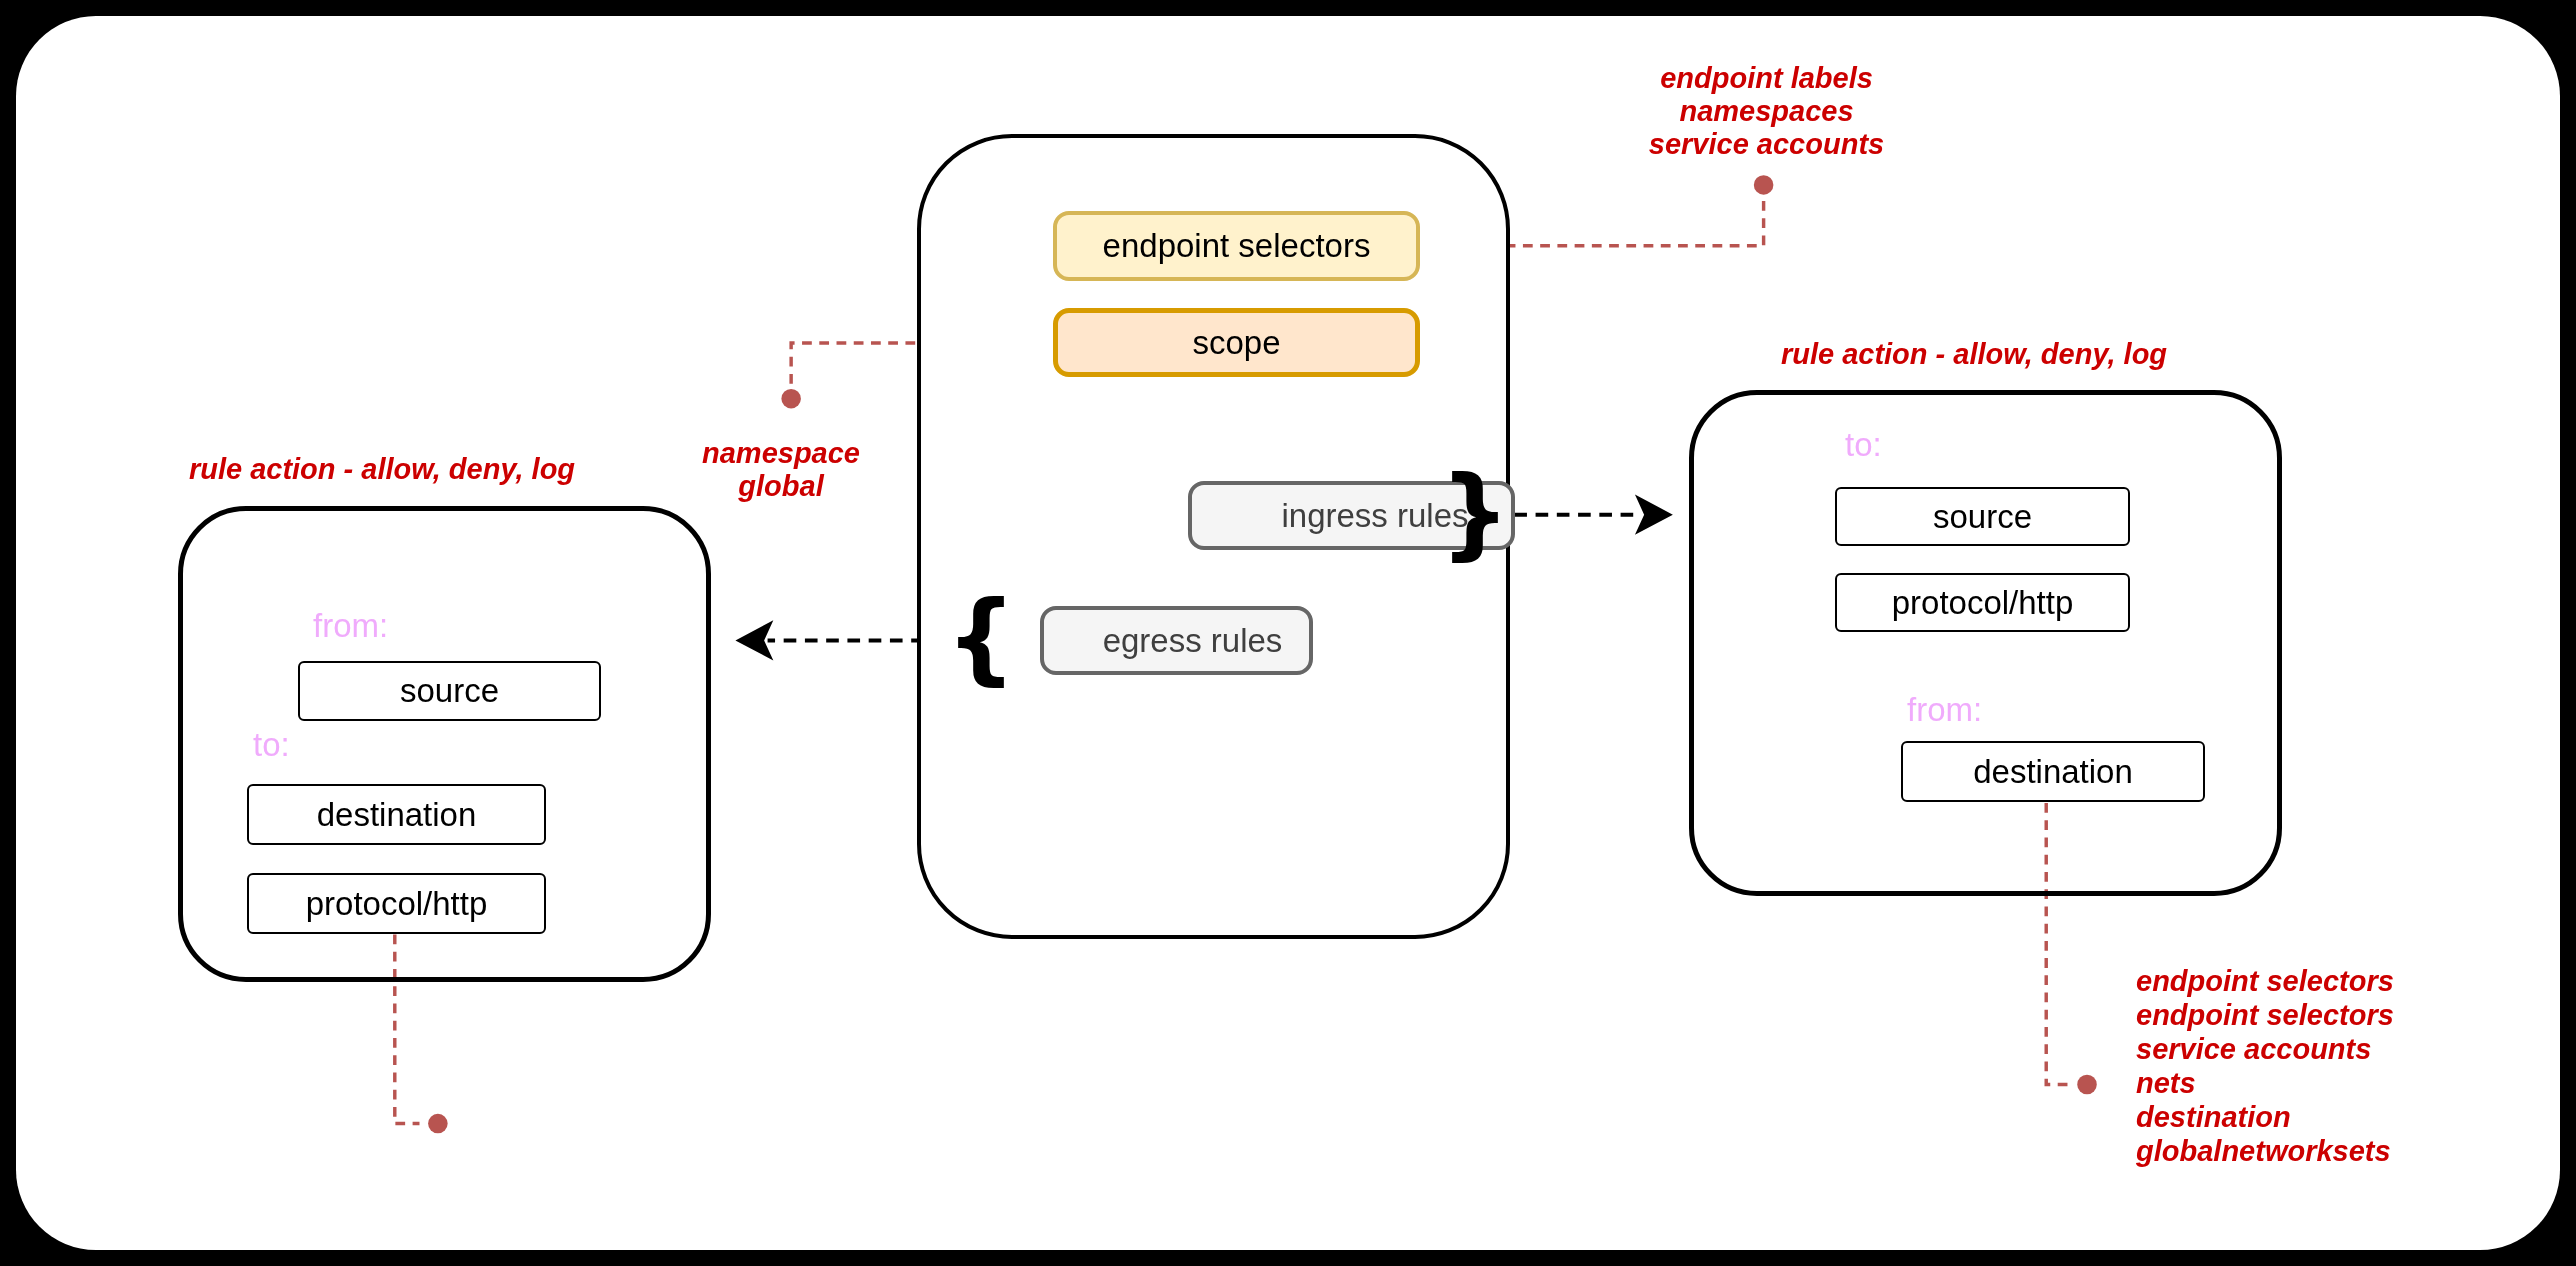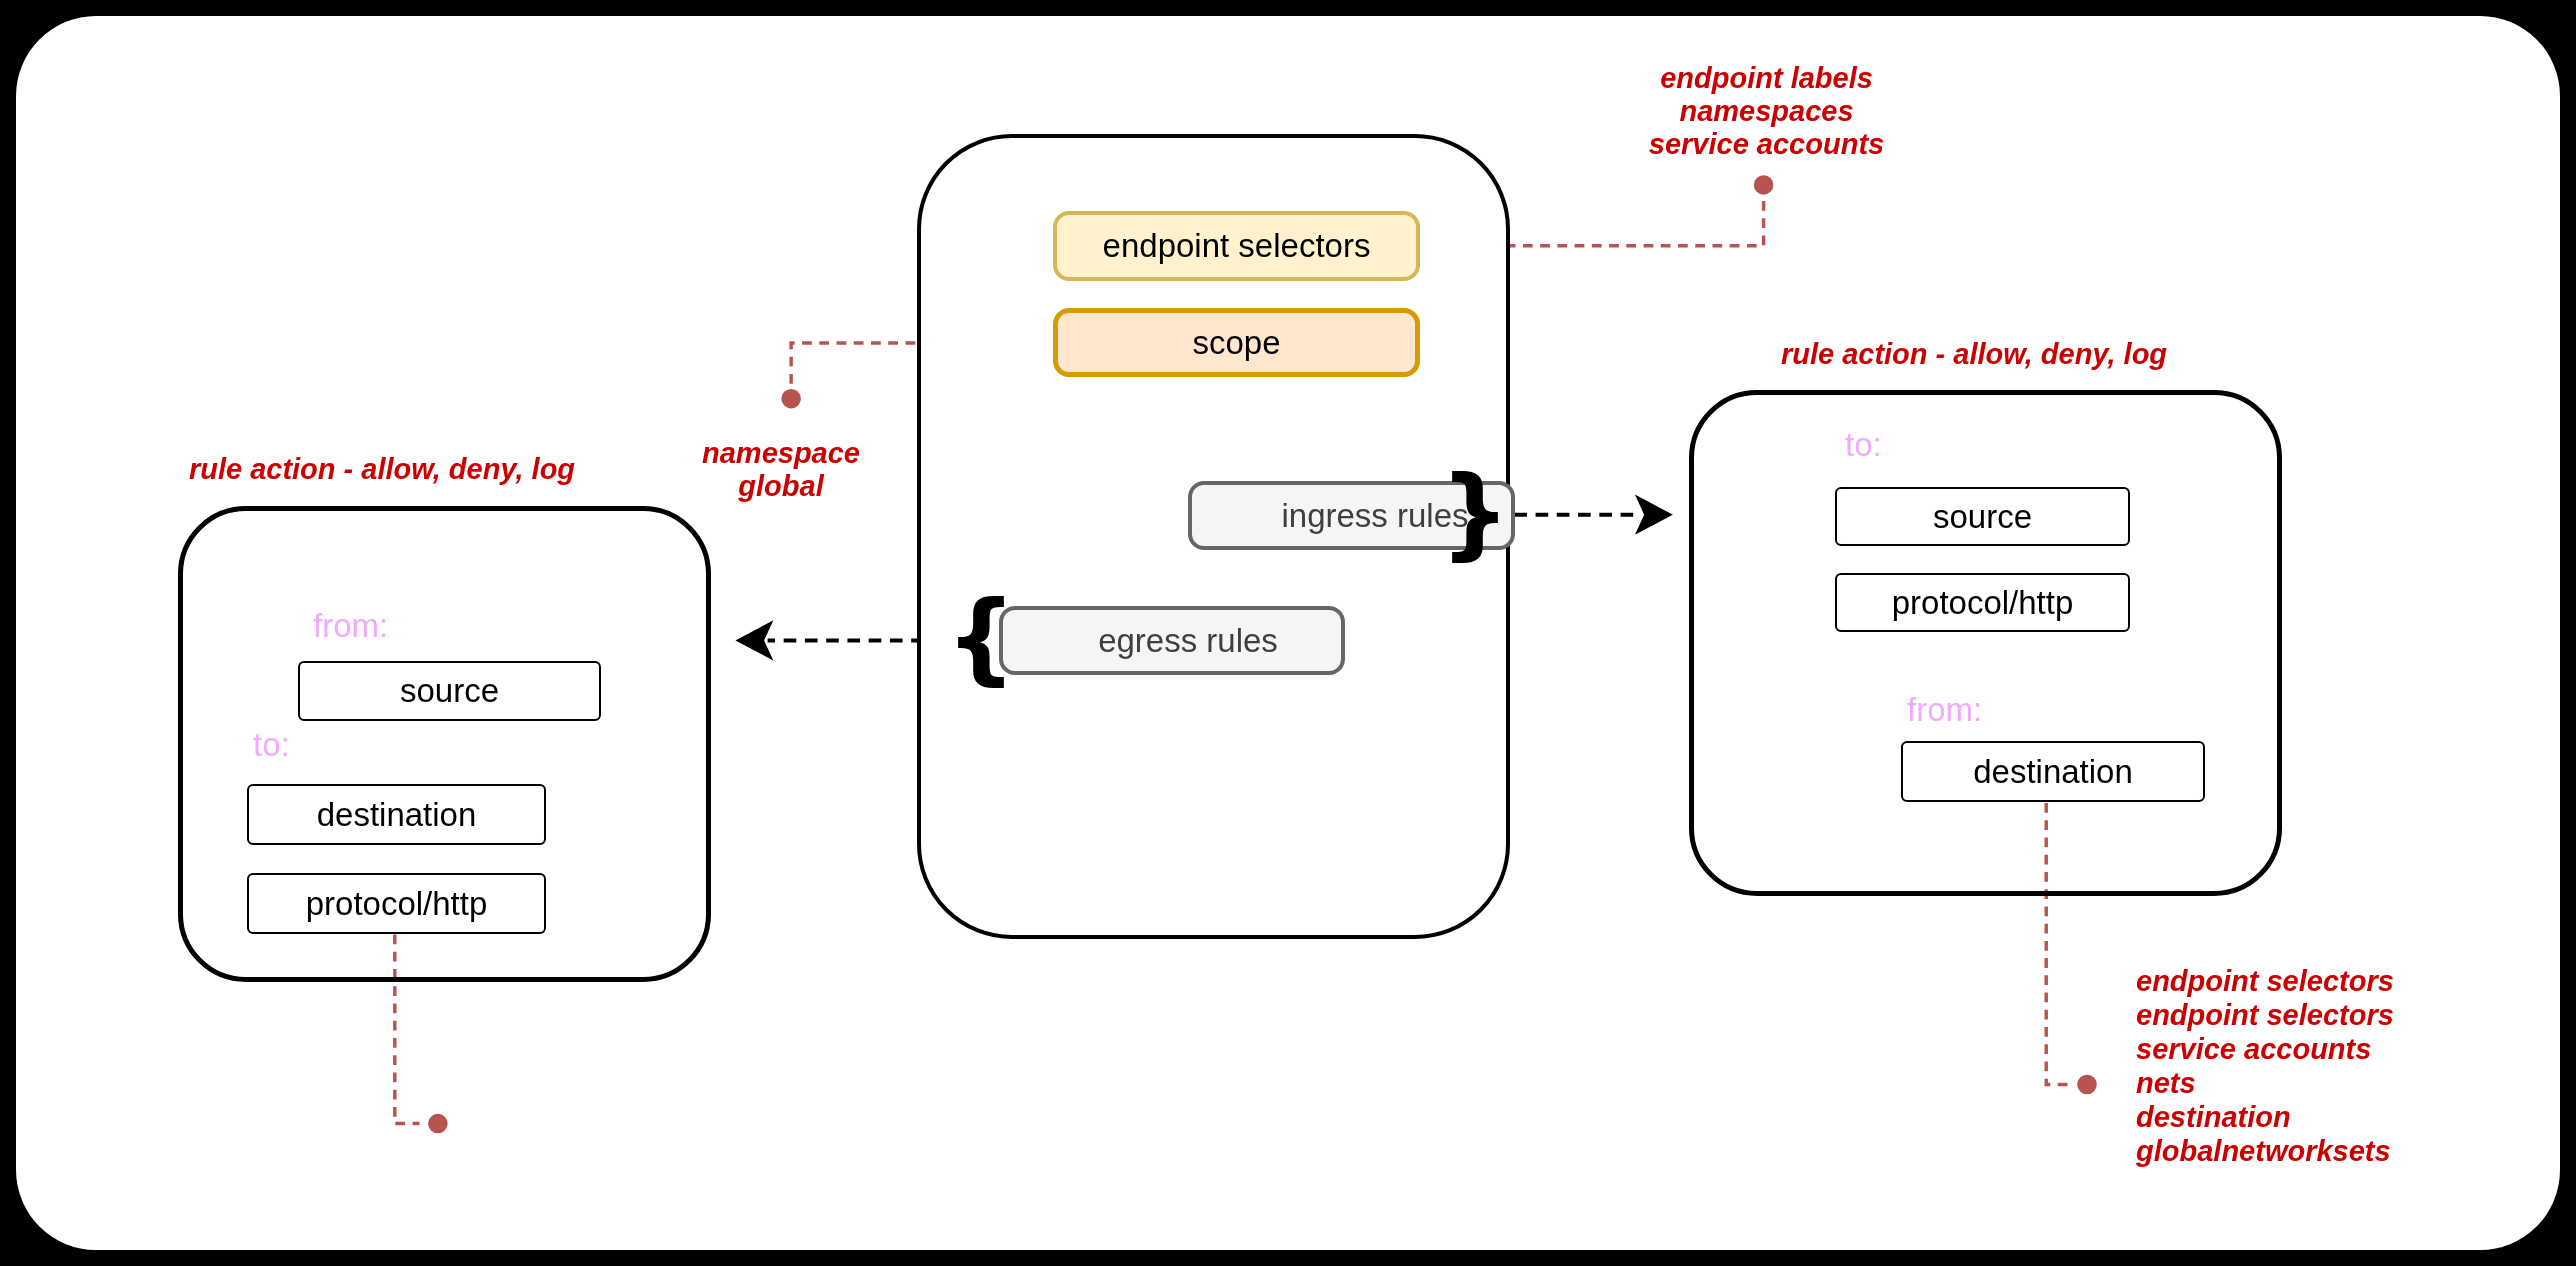--- a/index.html
+++ b/index.html
@@ -83,21 +83,21 @@
     </div>
 
   <div class="chip chip-orange" style="left:1053px;top:308px;width:367px;height:69px;">
       <span>scope</span>
     </div>
 
   <div class="chip chip-gray" style="left:1188px;top:481px;width:327px;height:69px;padding-left:47px;">
       <span>ingress rules</span>
     </div>
 
-  <div class="chip chip-gray" style="left:999px;top:606px;width:346px;height:69px;padding-left:32px;">
+  <div class="chip chip-gray" style="left:1040px;top:606px;width:273px;height:69px;padding-left:32px;">
       <span>egress rules</span>
     </div>
 
   <span class="brace" style="left:1475px;top:516px;">}</span>
   <span class="brace" style="left:981px;top:641px;">{</span>
 
   <div class="red-note centered" style="left:132px;top:453px;width:500px;"><span>rule action - allow, deny, log</span></div>
 
   <div class="container-box" style="left:178px;top:506px;width:533px;height:476px;"></div>
 

